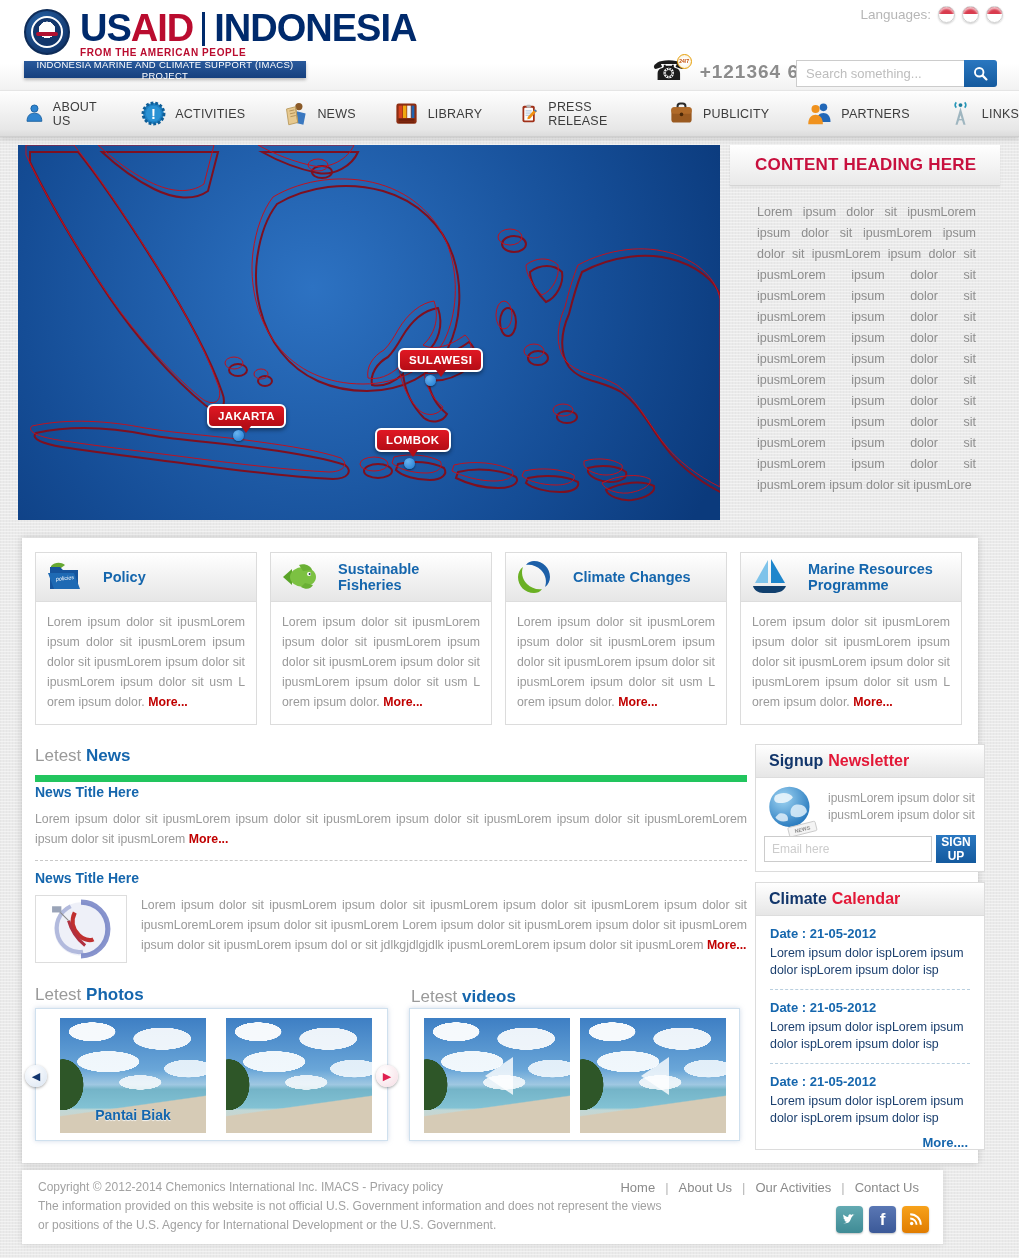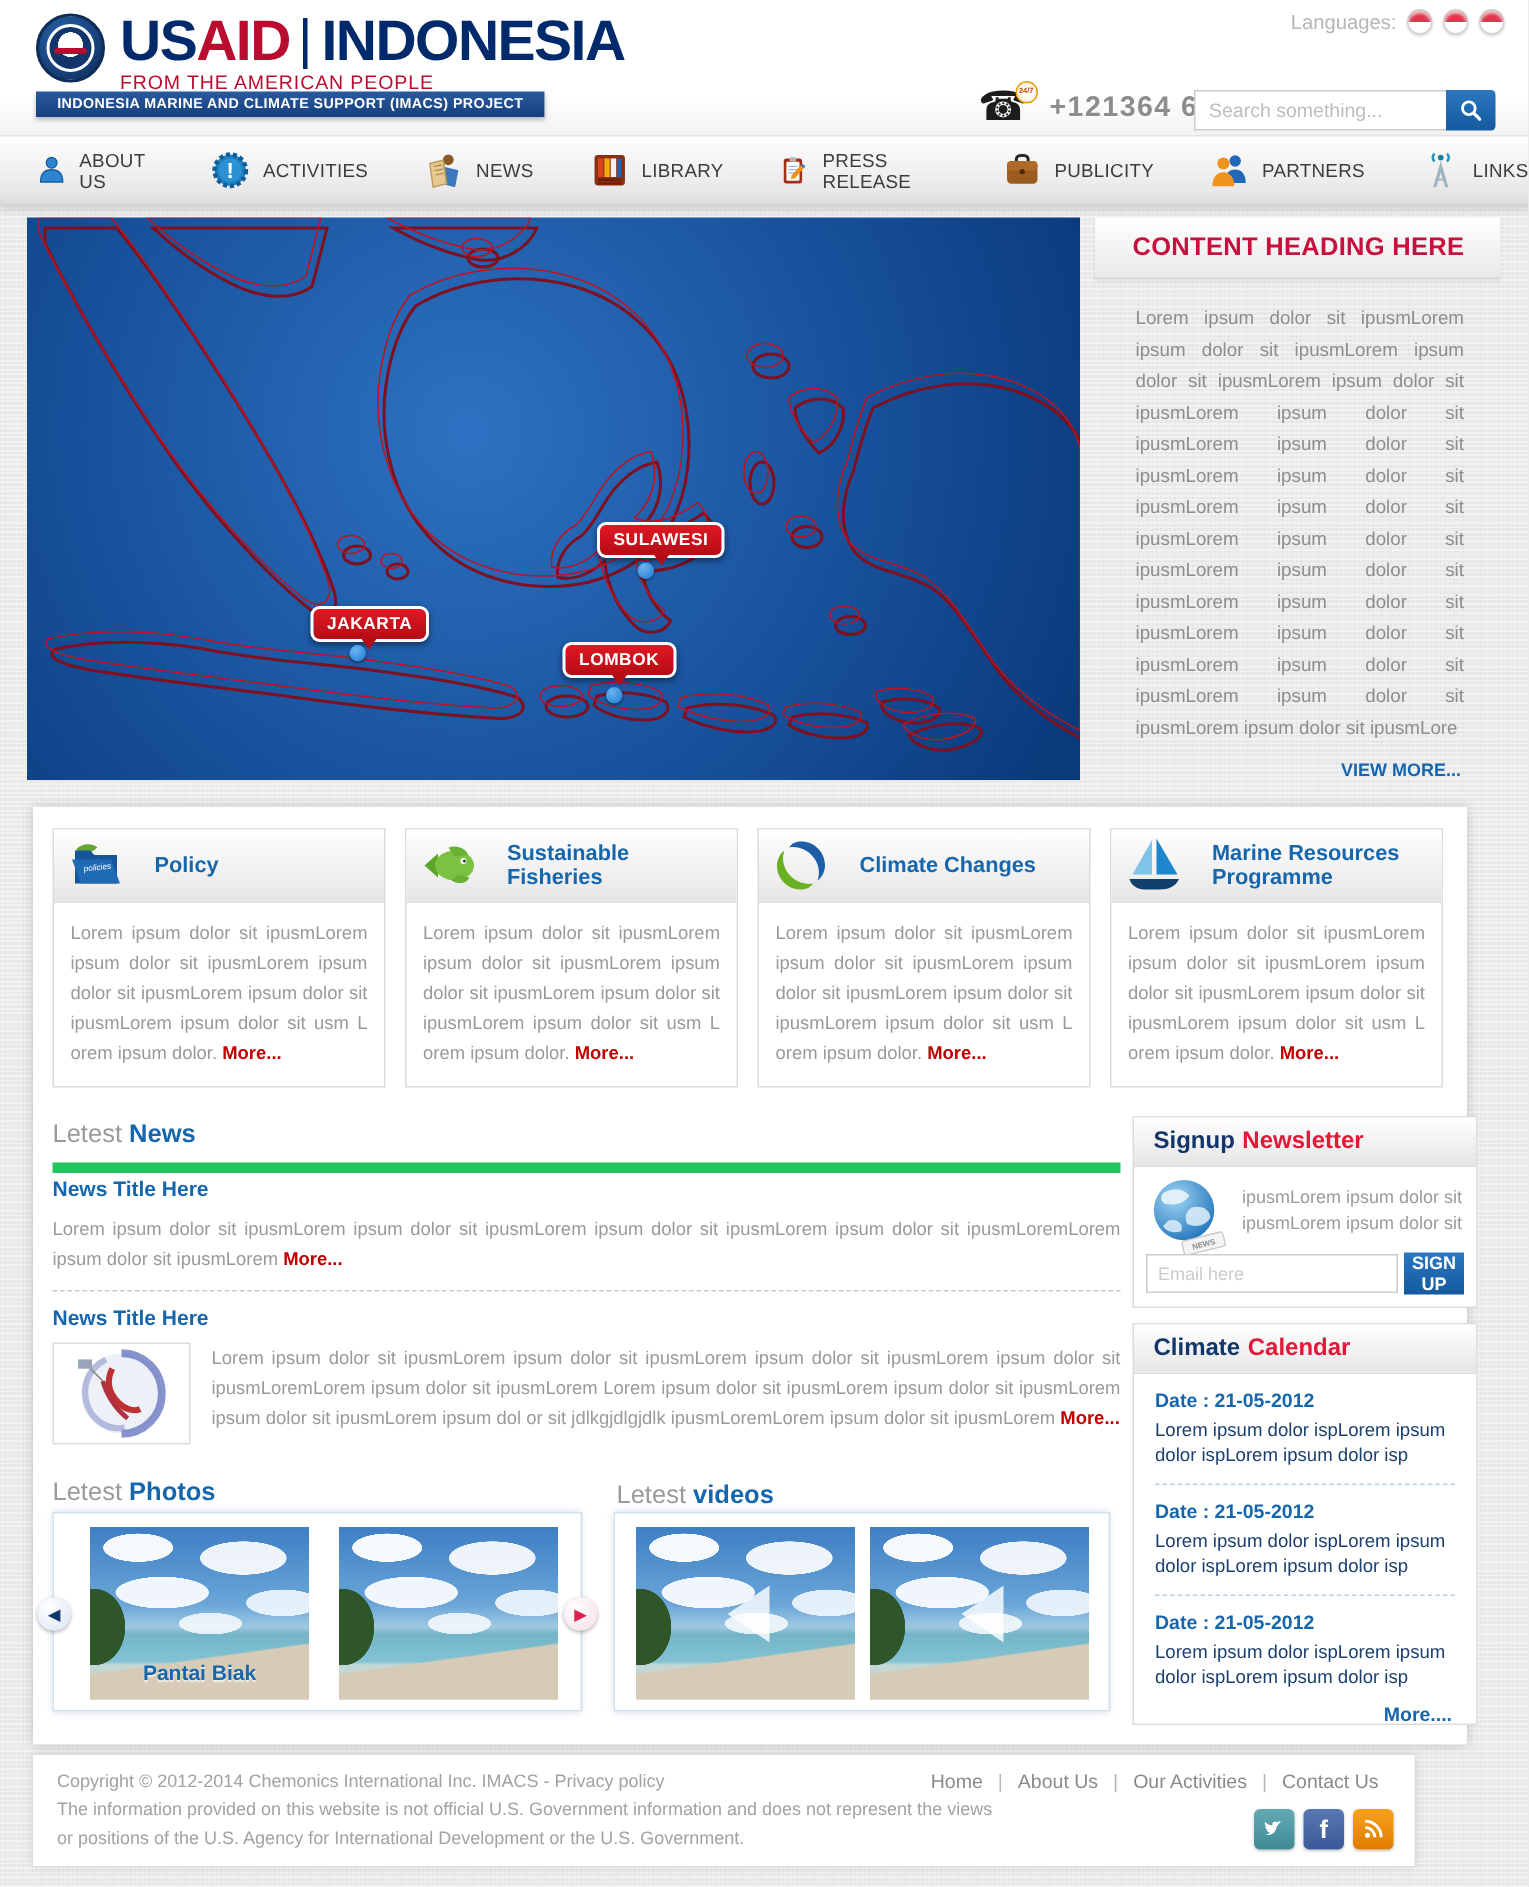--- a/index.html
+++ b/index.html
@@ -25,25 +25,25 @@
   .seal::before { content:""; position:absolute; inset:5px; border-radius:50%;
     border:2px solid #fff; background:radial-gradient(circle at 50% 42%, #fdfdfd 0 38%, #12366b 39%);
   }
   .seal::after { content:""; position:absolute; left:10px; right:10px; top:21px; height:4px;
     background:#b01030; border-radius:2px; }
   .logo-text { margin-left:10px; }
   .logo-main { display:flex; align-items:center; font-weight:bold; font-size:38px; letter-spacing:-1px; }
   .logo-us { color:#002a6c; } .logo-aid { color:#ba0c2f; }
   .logo-divider { width:3px; height:34px; background:#002a6c; margin:0 9px; }
   .logo-country { color:#002a6c; }
-  .logo-tagline { font-size:13px; color:#ba0c2f; font-weight:normal; letter-spacing:.6px; margin-top:-3px; }
-  .banner-strip { position:absolute; left:24px; top:61px; width:339px; height:17px;
-    background:linear-gradient(#2a5a9c, #16407e); color:#fff; font-size:9.5px; font-weight:bold;
+  .logo-tagline { font-size:10px; color:#ba0c2f; font-weight:bold; letter-spacing:.6px; margin-top:-3px; }
+  .banner-strip { position:absolute; left:24px; top:61px; width:282px; height:17px;
+    background:linear-gradient(#2a5a9c, #16407e); color:#fff; font-size:9.5px; font-weight:normal;
     display:flex; align-items:center; justify-content:center; letter-spacing:.3px;
-    box-shadow:0 2px 3px rgba(0,0,0,.25); }
+    box-shadow:0 2px 3px rgba(0,0,0,.25);text-align:center; }
   .languages { position:absolute; right:16px; top:6px; display:flex; align-items:center; gap:7px;
     color:#b6b6b6; font-size:13.5px; }
   .flag { width:17px; height:17px; border-radius:50%; display:inline-block; cursor:pointer;
     background:linear-gradient(#d93b4e 0 50%, #ffffff 50% 100%);
     border:1px solid #cfcfcf; box-shadow:inset 0 2px 2px rgba(255,255,255,.7), 0 1px 2px rgba(0,0,0,.2); }
   .phone-row { position:absolute; left:652px; top:58px; display:flex; align-items:center; }
   .phone-icon { font-size:27px; color:#1c1c1c; line-height:1; position:relative; }
   .phone-badge { position:absolute; right:-6px; top:-4px; width:15px; height:15px; border-radius:50%;
     background:radial-gradient(#fff 30%, #f5e9c8); border:1.5px solid #e8a00a; color:#c34a00;
     font-size:5px; font-weight:bold; display:flex; align-items:center; justify-content:center; }
@@ -340,21 +340,20 @@
     <div class="pin-dot" style="left:407px; top:230px;"></div>
     <div class="pin" style="left:357px; top:283px;">LOMBOK</div>
     <div class="pin-dot" style="left:386px; top:313px;"></div>
   </div>
 
   <div class="content-panel">
     <div class="panel-head">
       <span class="panel-title">CONTENT HEADING HERE</span>
     </div>
     <div class="panel-body">Lorem ipsum dolor sit  ipusmLorem ipsum dolor sit  ipusmLorem ipsum dolor sit ipusmLorem ipsum dolor sit  ipusmLorem ipsum dolor sit ipusmLorem ipsum dolor sit  ipusmLorem ipsum dolor sit ipusmLorem ipsum dolor sit  ipusmLorem ipsum dolor sit ipusmLorem ipsum dolor sit  ipusmLorem ipsum dolor sit ipusmLorem ipsum dolor sit  ipusmLorem ipsum dolor sit ipusmLorem ipsum dolor sit  ipusmLorem ipsum dolor sit  ipusmLore</div>
-    <div class="view-more"><span>VIEW MORE...</span></div>
   </div>
 
   <div class="main-card">
 
     <div class="features">
       <div class="feature">
         <div class="feature-head">
           <svg viewBox="0 0 40 40">
             <path d="M7,9 C11,5 17,5 21,8 L17,11 L7,11 Z" fill="#66a832"></path>
             <path d="M6,10 L16,10 L19,13 L34,13 L34,32 L6,32 Z" fill="#16549c"></path>

